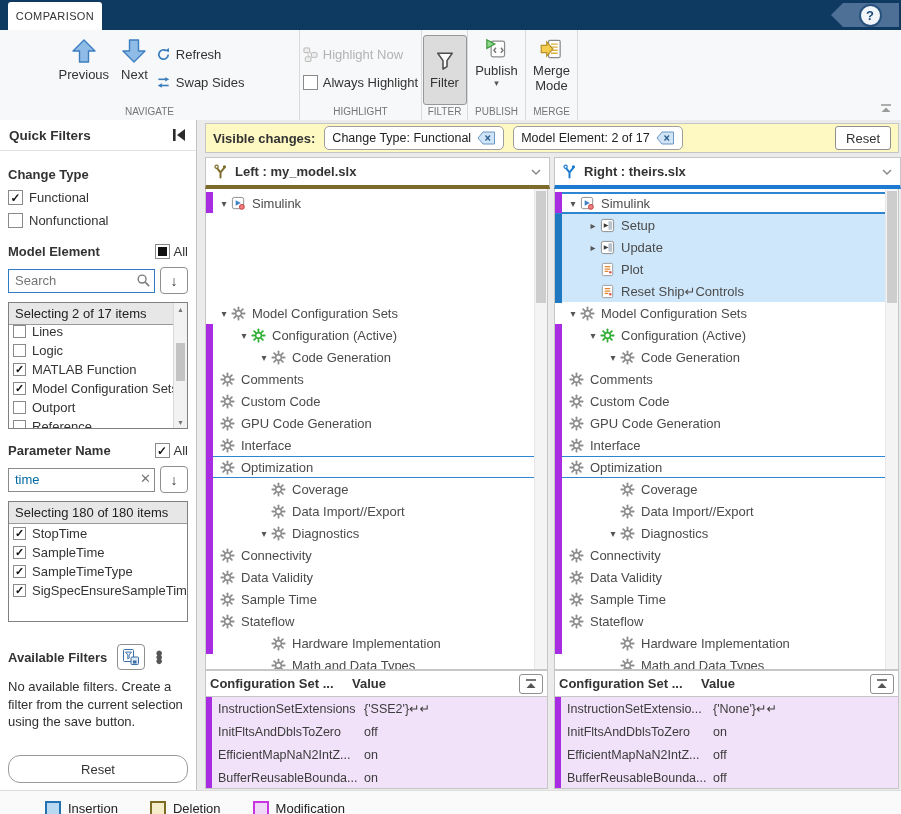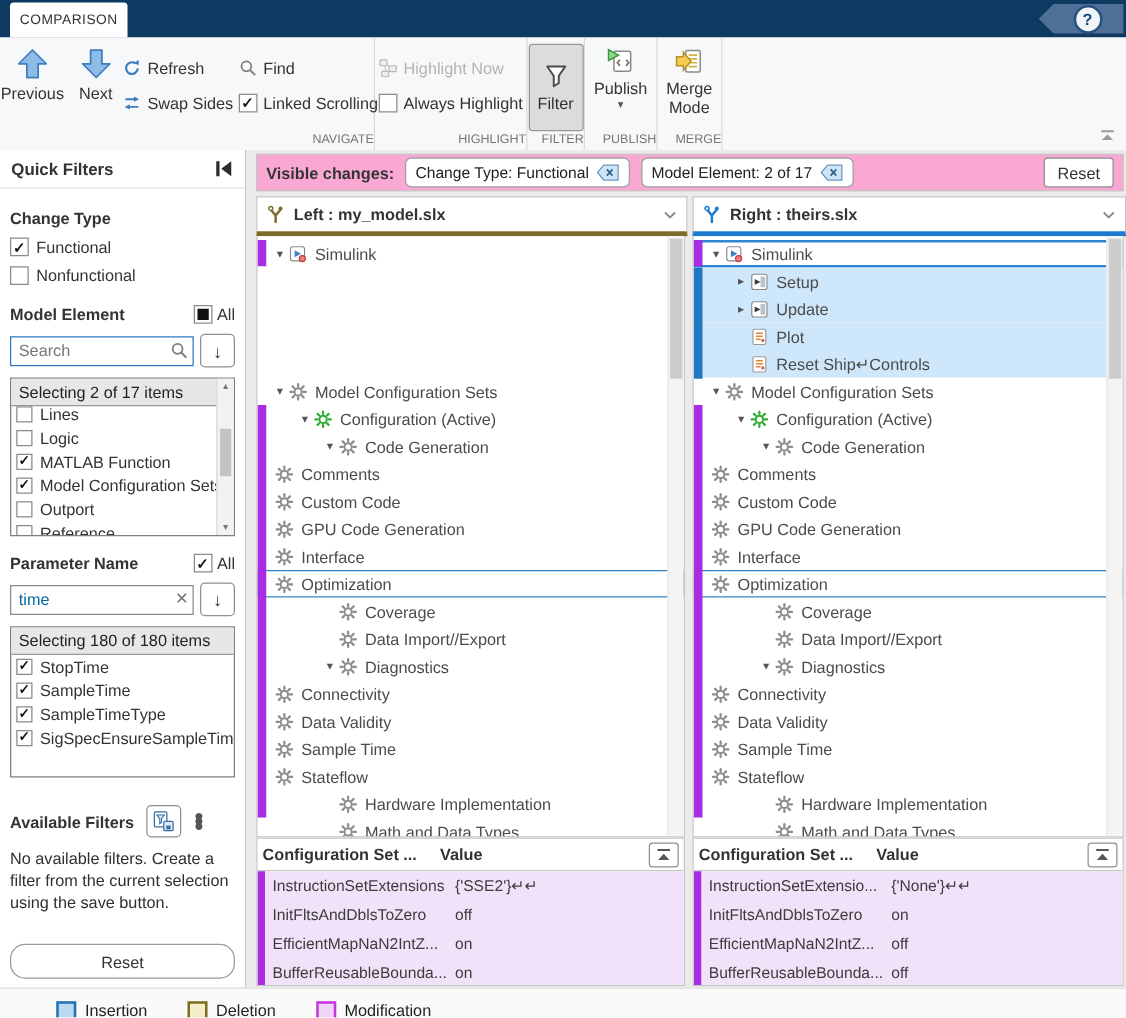--- a/index.html
+++ b/index.html
@@ -11,21 +11,21 @@
   #titlebar{position:absolute;top:0;left:0;width:901px;height:30px;background:#0e3a61;}
   .app-tab{position:absolute;left:8px;top:2px;width:94px;height:28px;background:#fff;border-radius:3px 3px 0 0;display:flex;align-items:center;justify-content:center;font-size:11px;letter-spacing:.4px;color:#333;}
   .help-tag{position:absolute;right:2px;top:3px;width:58px;height:24px;background:#4f7096;clip-path:polygon(12px 0,100% 0,100% 100%,12px 100%,0 50%);display:flex;align-items:center;justify-content:center;padding-left:10px;}
   .help-btn{width:19px;height:19px;border-radius:50%;background:#f2f6fa;border:2px solid #27527e;color:#1c4a77;font-weight:bold;font-size:13px;display:flex;align-items:center;justify-content:center;cursor:pointer;}
 
   
   #toolbar{position:absolute;top:30px;left:0;width:901px;height:90px;background:#f7f8f9;border-bottom:1px solid #cfcfcf;display:flex;}
   .tgroup{position:relative;height:100%;border-right:1px solid #dadada;display:flex;align-items:flex-start;justify-content:center;gap:4px;padding-top:5px;box-sizing:border-box;}
   .g-nav{width:300px;}.g-hl{width:122px;}.g-fl{width:46px;}.g-pub{width:58px;}.g-mg{width:52px;}
   .g-fill{flex:1;border-right:none;}
-  .tsec{position:absolute;bottom:3px;left:0;right:0;text-align:right;font-size:10px;color:#757575;}
+  .tsec{position:absolute;bottom:3px;left:0;right:0;text-align:center;font-size:10px;color:#757575;}
   .bigbtn{display:flex;flex-direction:column;align-items:center;gap:3px;padding:3px 4px;color:#333;cursor:pointer;}
   .minicol{display:flex;flex-direction:column;gap:6px;margin-top:8px;}
   .minirow{display:flex;align-items:center;gap:5px;height:22px;color:#333;cursor:pointer;white-space:nowrap;}
   .dis{color:#b3b3b3;}
   .cb{width:15px;height:15px;border:1px solid #8a8a8a;background:#fff;display:inline-flex;align-items:center;justify-content:center;box-sizing:border-box;flex:0 0 15px;}
   .cb.checked::after{content:"✓";font-size:12px;font-weight:bold;color:#111;line-height:1;}
   .cb.indet::after{content:"";width:9px;height:9px;background:#111;}
   .filterbtn{width:42px;height:68px;background:#dcdcdc;border:1px solid #979797;border-radius:3px;display:flex;flex-direction:column;align-items:center;justify-content:center;gap:4px;cursor:pointer;}
   .ddcaret{font-size:9px;color:#555;line-height:5px;}
   .ts-collapse{position:absolute;right:8px;bottom:6px;cursor:pointer;}
@@ -54,21 +54,21 @@
   .lsb .th{position:absolute;left:2px;right:2px;top:40px;height:38px;background:#c3c3c3;}
   .af-row{display:flex;align-items:center;gap:10px;margin-top:22px;}
   .af-row b{font-size:13px;}
   .sqbtn{width:26px;height:24px;border:1px solid #8f8f8f;border-radius:4px;background:#fff;display:flex;align-items:center;justify-content:center;cursor:pointer;}
   .dots{color:#555;font-size:13px;letter-spacing:0;line-height:4px;cursor:pointer;text-align:center;}
   .af-text{margin-top:8px;line-height:1.35;color:#2f2f2f;padding-right:2px;}
   .side-reset{position:absolute;left:8px;right:8px;bottom:7px;height:26px;border:1px solid #9a9a9a;border-radius:12px;background:#fff;display:flex;align-items:center;justify-content:center;font-size:13px;cursor:pointer;}
 
   
   #main{position:absolute;top:120px;left:197px;width:704px;height:670px;background:#ebebeb;}
-  #visiblebar{position:absolute;left:8px;top:3px;width:694px;height:30px;background:#f9a8d4;border:1px solid #c6c6c6;box-sizing:border-box;display:flex;align-items:center;gap:9px;padding:0 7px;}
+  #visiblebar{position:absolute;left:8px;top:3px;width:694px;height:30px;background:#fef9c3;border:1px solid #c6c6c6;box-sizing:border-box;display:flex;align-items:center;gap:9px;padding:0 7px;}
   #visiblebar b{font-size:13px;}
   .chip{display:flex;align-items:center;gap:6px;height:22px;border:1px solid #9e9e9e;border-radius:5px;padding:0 7px;font-size:12.5px;color:#222;background:#fff;cursor:pointer;white-space:nowrap;}
   .mreset{margin-left:auto;height:22px;border:1px solid #8f8f8f;border-radius:3px;background:#fff;padding:0 10px;display:flex;align-items:center;font-size:13px;cursor:pointer;}
   .phead{position:absolute;top:37px;height:27px;background:#fff;border:1px solid #c6c6c6;box-sizing:content-box;display:flex;align-items:center;gap:7px;padding:0 7px;font-weight:bold;font-size:13px;}
   #lhead{left:8px;width:329px;border-bottom:4px solid #7d6b2b;}
   #rhead{left:357px;width:331px;border-bottom:4px solid #1c7bd0;}
   .chev{margin-left:auto;}
   .tree{position:absolute;top:69px;height:481px;background:#fff;border:1px solid #c6c6c6;border-top:none;box-sizing:border-box;overflow:hidden;}
   #ltree{left:8px;width:343px;}
   #rtree{left:357px;width:345px;}
@@ -238,32 +238,20 @@
             </svg>
           <span>Refresh</span>
         </div>
         <div class="minirow">
           <svg class="ic">
               <use href="#i-swap"></use>
             </svg>
           <span>Swap Sides</span>
         </div>
       </div>
-      <div class="minicol">
-        <div class="minirow">
-          <svg class="ic">
-              <use href="#i-search"></use>
-            </svg>
-          <span>Find</span>
-        </div>
-        <div class="minirow">
-          <span class="cb checked"></span>
-          <span>Linked Scrolling</span>
-        </div>
-      </div>
       <div class="tsec">NAVIGATE</div>
     </div>
 
     <div class="tgroup g-hl">
       <div class="minicol">
         <div class="minirow dis">
           <svg class="ic">
               <use href="#i-hlnow"></use>
             </svg>
           <span>Highlight Now</span>

